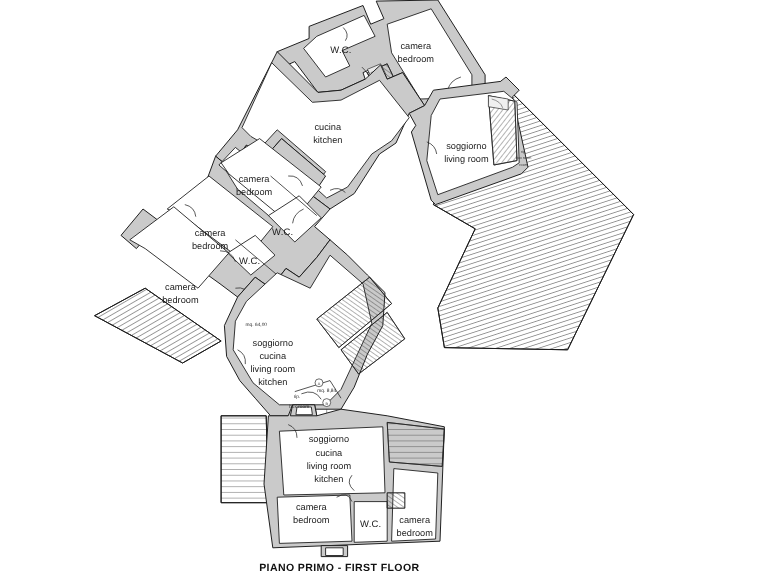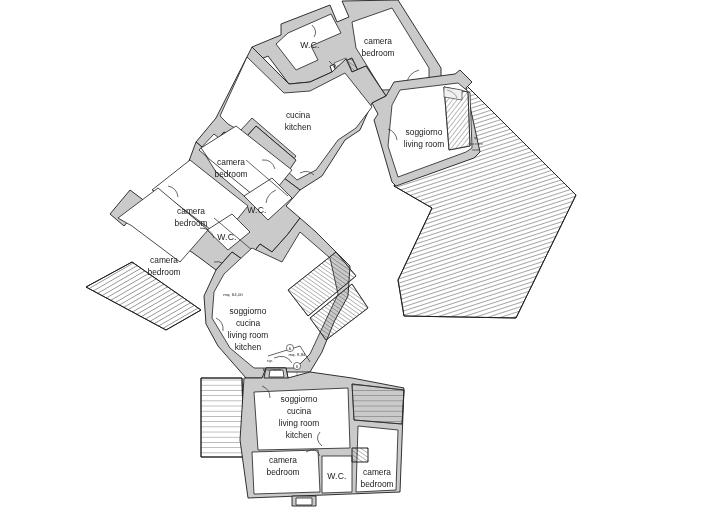--- a/index.html
+++ b/index.html
@@ -321,14 +321,17 @@
     </g>
 
     <g>
       <text class="room-label lbl-tiny" x="270" y="361">rip.</text>
       <text class="room-label lbl-tiny" x="272" y="370">box room</text>
       <text class="room-label lbl-tiny" x="297" y="355">mq. 8,84</text>
     </g>
 
   </svg>
 
+  <div id="title-bar">
+    <span id="plan-title">PIANO PRIMO - FIRST FLOOR</span>
+  </div>
 
 </div>
 
 </body></html>

